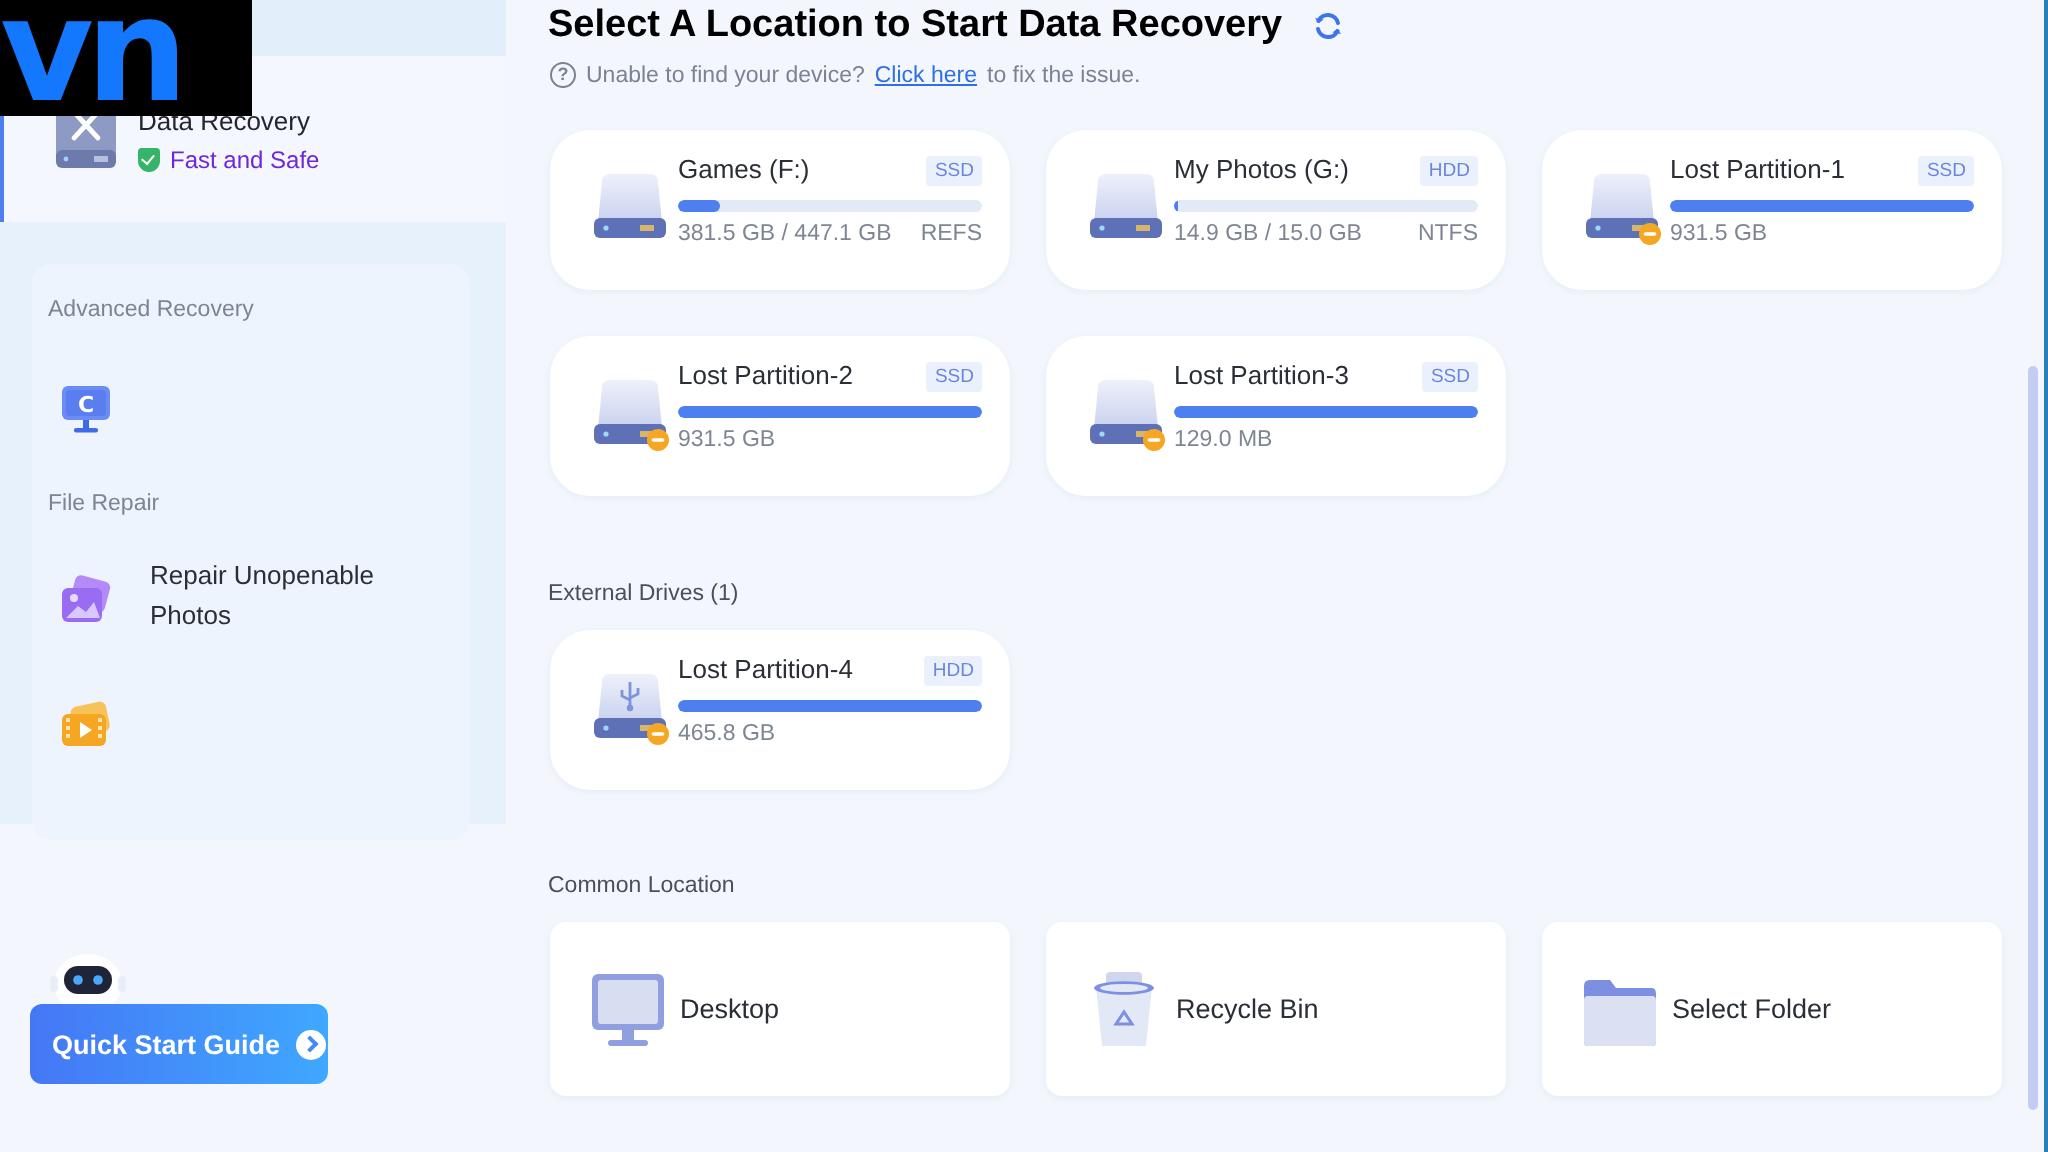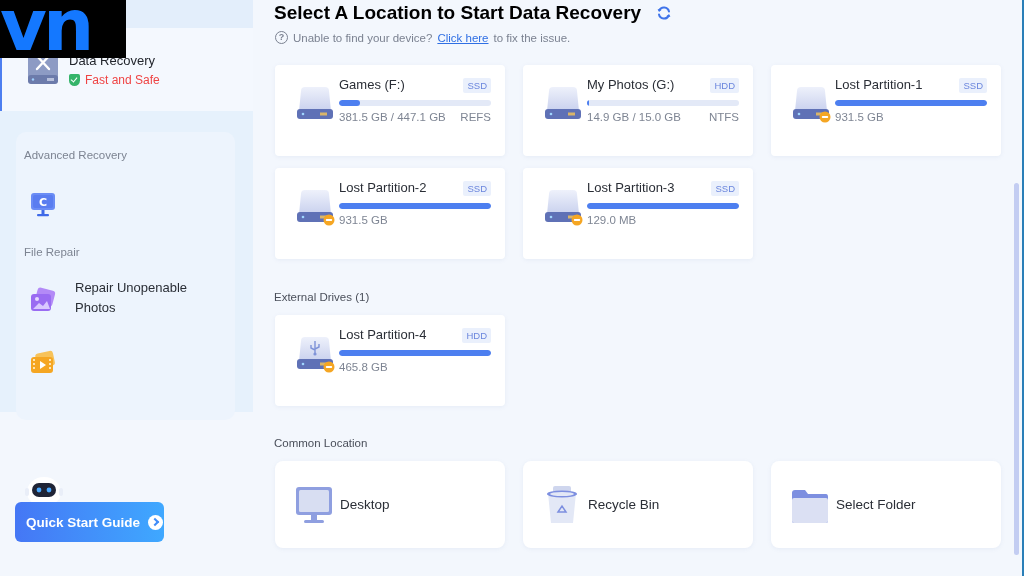--- a/index.html
+++ b/index.html
@@ -24,21 +24,21 @@
     background: #f4f8fe;
     border-left: 2px solid #4d7ff0;
   }
   .nav-selected .icon-box {
     position: absolute; left: 24px; top: 20px; width: 34px; height: 38px;
   }
   .nav-selected .title {
     position: absolute; left: 67px; top: 25px; font-size: 13px; color: #23262d;
   }
   .nav-selected .sub {
-    position: absolute; left: 67px; top: 45px; font-size: 12px; color: #ef4444;
+    position: absolute; left: 67px; top: 45px; font-size: 12px; color: #6d28d9;
     display: flex; align-items: center; gap: 5px;
   }
   .shield {
     width: 11px; height: 12px; background: #35b46a;
     border-radius: 2px 2px 6px 6px; position: relative; display: inline-block;
   }
   .shield::after {
     content: ""; position: absolute; left: 3px; top: 2px; width: 3px; height: 5px;
     border-right: 1.6px solid #fff; border-bottom: 1.6px solid #fff; transform: rotate(40deg);
   }
@@ -88,21 +88,21 @@
     position: absolute; left: 275px; top: 31px; font-size: 11.5px; color: #7b8291;
     display: flex; align-items: center; gap: 5px;
   }
   .qmark {
     width: 13px; height: 13px; border: 1.3px solid #7b8291; border-radius: 50%;
     font-size: 9px; line-height: 10px; text-align: center; color: #7b8291; font-weight: bold;
   }
   .hint a { color: #2f6fe4; text-decoration: underline; cursor: pointer; }
 
   .card {
-    position: absolute; width: 230px; height: 91px; background: #fff; border-radius: 4px;
+    position: absolute; width: 230px; height: 80px; background: #fff; border-radius: 20px;
     box-shadow: 0 1px 4px rgba(120,140,190,0.10); cursor: pointer;
   }
   .card .drive { position: absolute; left: 20px; top: 18px; width: 40px; height: 40px; }
   .card .name { position: absolute; left: 64px; top: 12px; font-size: 13px; color: #2a2e36; }
   .card .badge {
     position: absolute; right: 14px; top: 13px; font-size: 9.5px; color: #6b86dd;
     background: #eaf0fc; padding: 2px 4px; border-radius: 2px;
   }
   .card .bar {
     position: absolute; left: 64px; top: 35px; width: 152px; height: 6px; background: #e3e9f7;

